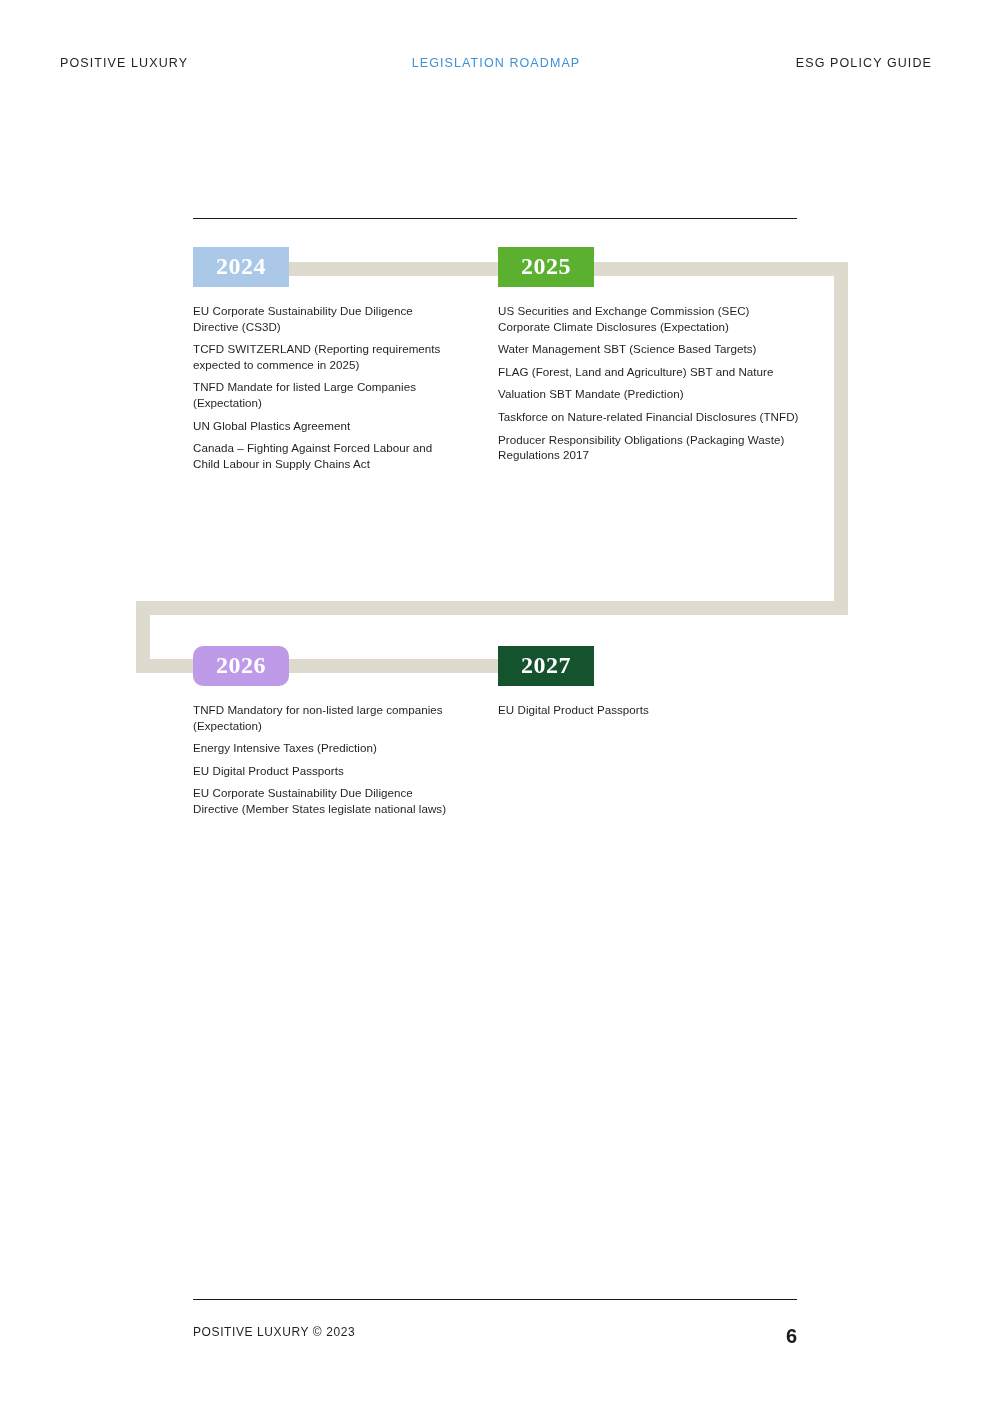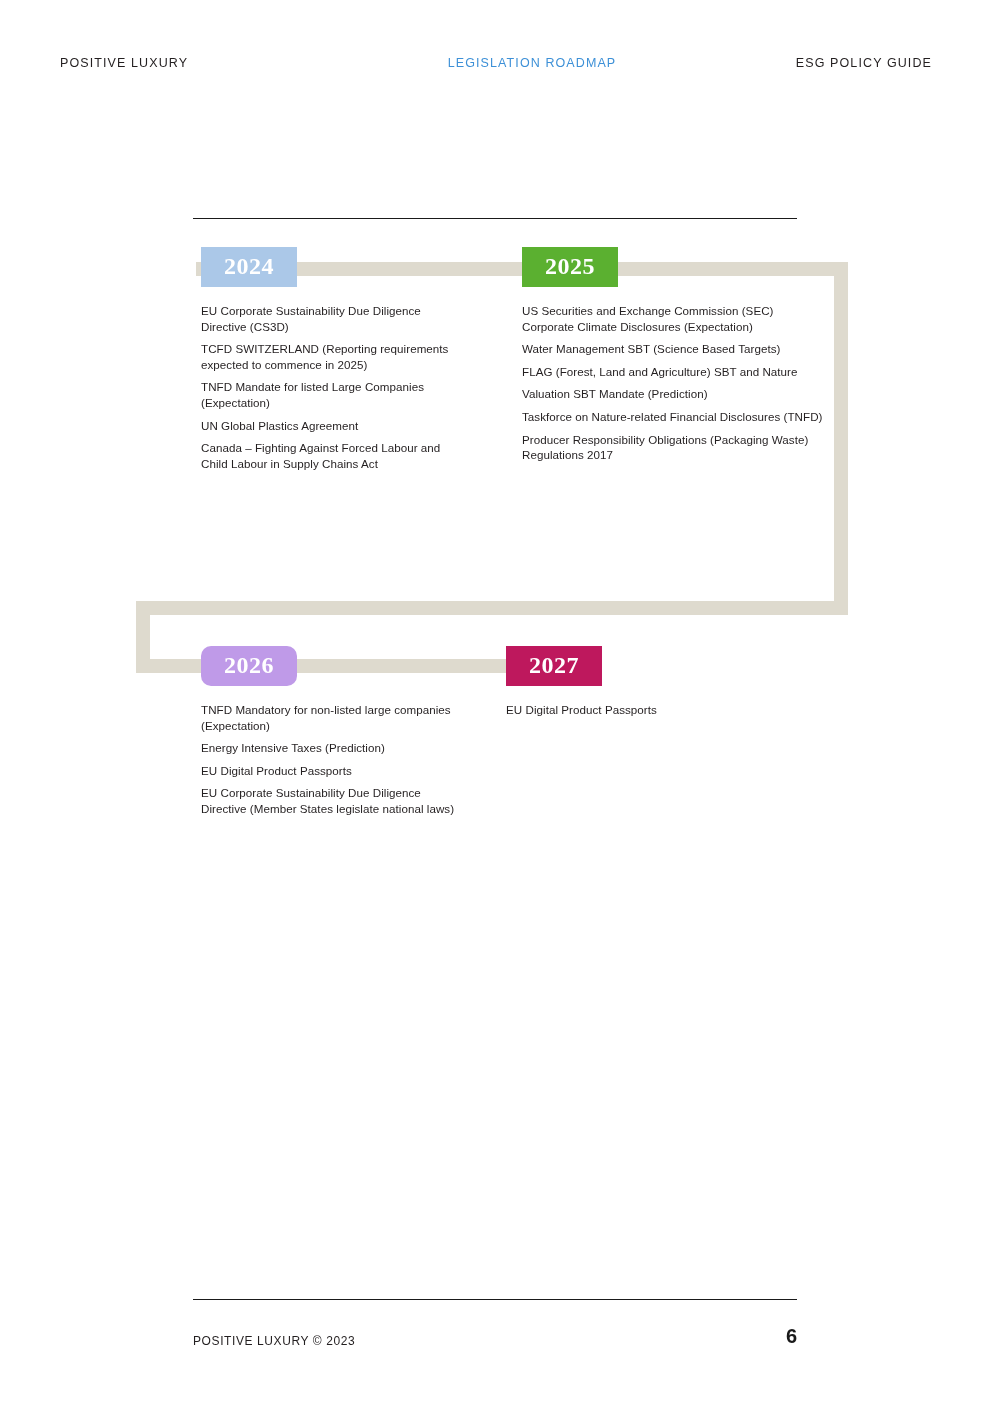--- a/index.html
+++ b/index.html
@@ -31,21 +31,20 @@
     letter-spacing: 1.1px;
     font-weight: 400;
     color: #231f20;
   }
   .page-header .hdr-center {
     color: #3d90d7;
     position: absolute;
     left: 50%;
     transform: translateX(-50%);
     white-space: nowrap;
-    margin-left: 36px;
   }
   .page-header .hdr-left { white-space: nowrap; text-align: center; }
   .page-header .hdr-right { white-space: nowrap; margin-left: auto; }
 
   
   .top-rule {
     position: absolute;
     left: 193px;
     top: 218px;
     width: 604px;
@@ -100,24 +99,23 @@
     position: absolute;
     left: 0;
     top: 0;
     width: 992px;
     height: 1403px;
     z-index: 2;
   }
   .year-col {
     position: absolute;
     width: 300px;
-    margin-left: 8px;
   }
   .col-2024 { left: 193px; top: 247px; }
-  .col-2025 { left: 514px; top: 247px; }
+  .col-2025 { left: 498px; top: 247px; }
   .col-2026 { left: 193px; top: 646px; }
   .col-2027 { left: 498px; top: 646px; }
 
   .year-badge {
     display: inline-block;
     min-width: 96px;
     padding: 5px 16px 7px 16px;
     box-sizing: border-box;
     font-family: "Liberation Serif", serif;
     font-weight: 700;
@@ -154,21 +152,21 @@
     width: 604px;
     height: 1px;
     background: #1a1a1a;
   }
   .footer {
     position: absolute;
     left: 193px;
     top: 1325px;
     width: 604px;
     display: flex;
-    align-items: flex-end;
+    align-items: flex-start;
     justify-content: space-between;
   }
   .footer-text {
     font-size: 12px;
     letter-spacing: 0.6px;
     color: #231f20;
   }
   .page-num {
     font-size: 20px;
     font-weight: 700;
@@ -221,21 +219,21 @@
     <div class="year-badge" style="background-color: rgb(191, 154, 232); border-radius: 10px;">2026</div>
     <ul class="item-list">
       <li>TNFD Mandatory for non-listed large companies (Expectation)</li>
       <li>Energy Intensive Taxes (Prediction)</li>
       <li>EU Digital Product Passports</li>
       <li>EU Corporate Sustainability Due Diligence Directive (Member States legislate national laws)</li>
     </ul>
   </div>
 
   <div class="year-col col-2027">
-    <div class="year-badge" style="background-color: #be185d;">2027</div>
+    <div class="year-badge" style="background-color: #14532d;">2027</div>
     <ul class="item-list">
       <li>EU Digital Product Passports</li>
     </ul>
   </div>
 
 </div>
 
 <div class="footer-rule"></div>
 <div class="footer">
   <span class="footer-text">POSITIVE LUXURY © 2023</span>

